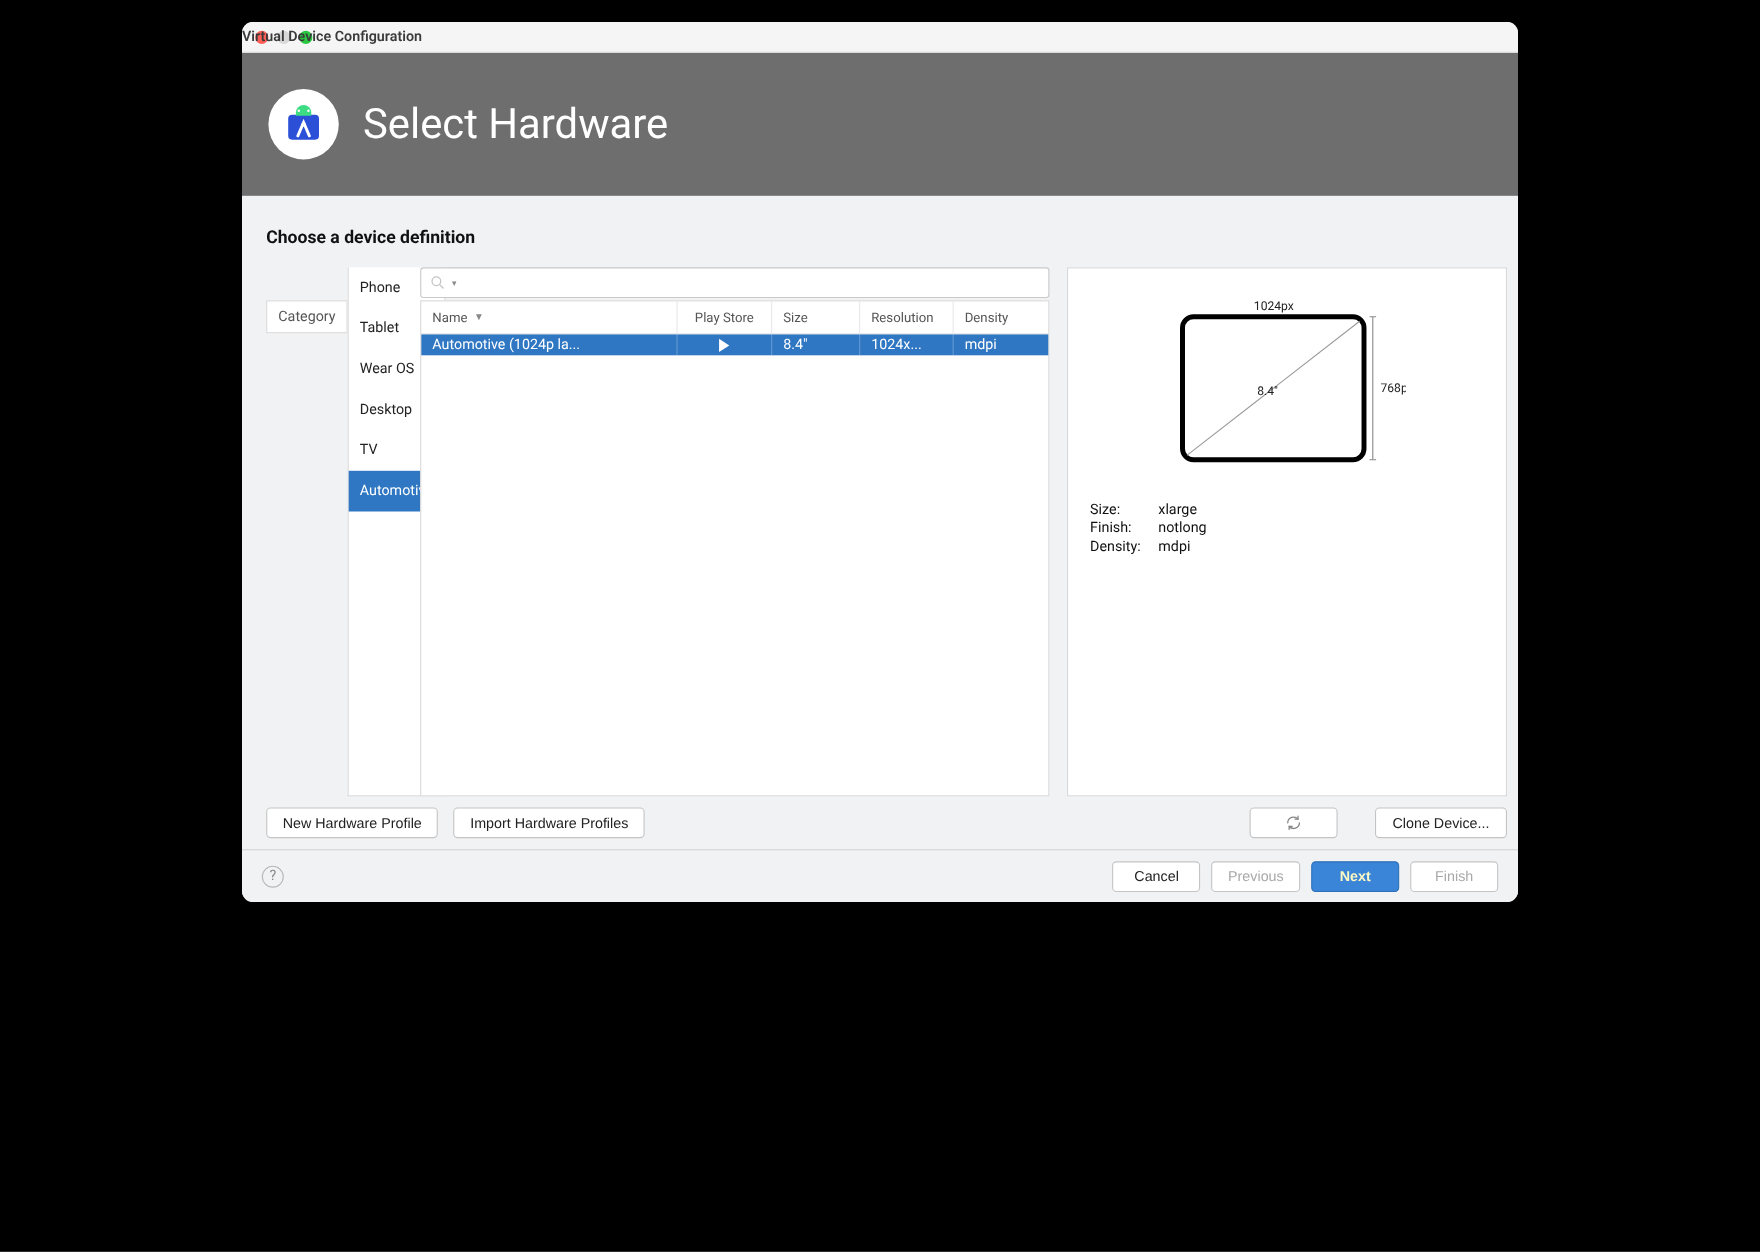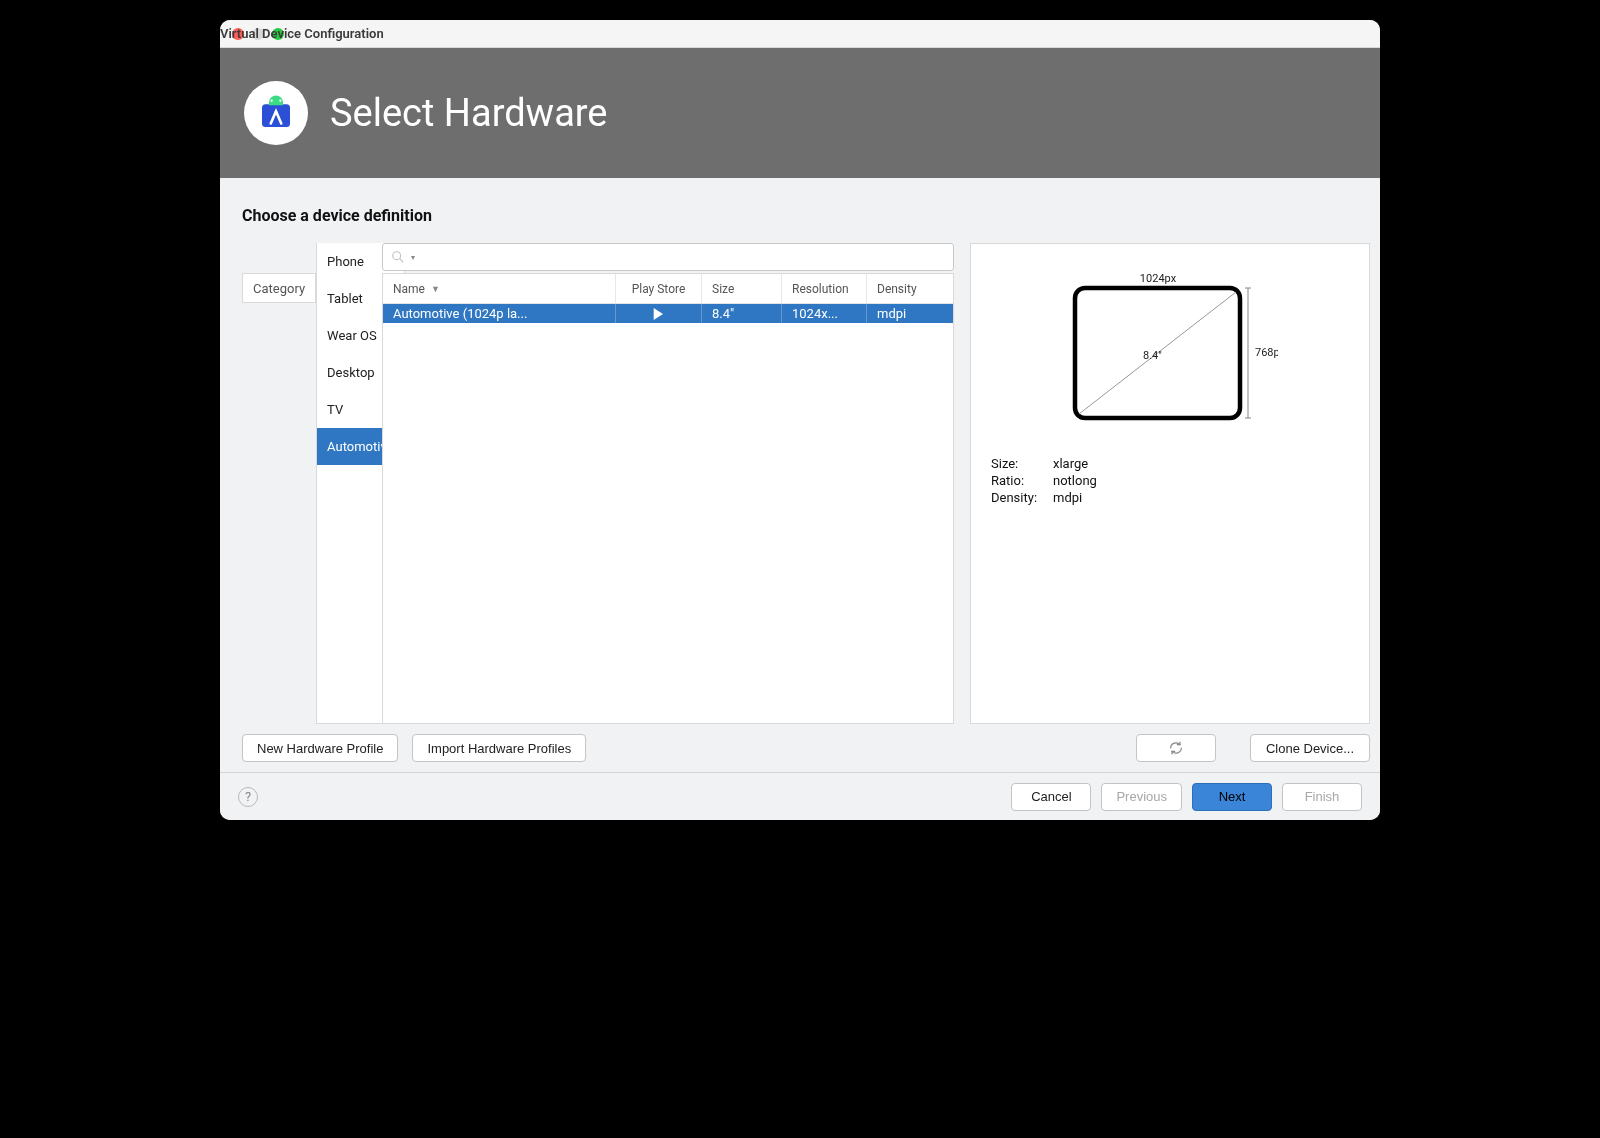--- a/index.html
+++ b/index.html
@@ -184,21 +184,21 @@
     padding: 0 18px;
     gap: 10px;
   }
   .help-icon {
     width: 20px; height: 20px; border-radius: 50%;
     border: 1px solid #b8b8b8; color: #888;
     display: flex; align-items: center; justify-content: center;
     font-size: 13px;
   }
   .btn-primary {
-    background: #3a85d8; color: #000000; border-color: #2d6fb8;
+    background: #3a85d8; color: #fef9c3; border-color: #2d6fb8; font-weight: bold;
   }
   .btn-disabled { color: #a8a8a8; }
   .btn-footer { min-width: 80px; }
 </style>
 </head>
 <body>
 
 <div class="window">
 
   <div class="titlebar">
@@ -289,21 +289,21 @@
             <text x="192" y="86" font-size="11" fill="#222"><tspan>768px</tspan></text>
           </svg>
         </div>
 
         <div class="specs">
           <div>
             <span class="k">Size:</span>
             <span>xlarge</span>
           </div>
           <div>
-            <span class="k">Ratio:</span>
+            <span class="k">Finish:</span>
             <span>notlong</span>
           </div>
           <div>
             <span class="k">Density:</span>
             <span>mdpi</span>
           </div>
         </div>
       </div>
     </div>
 

